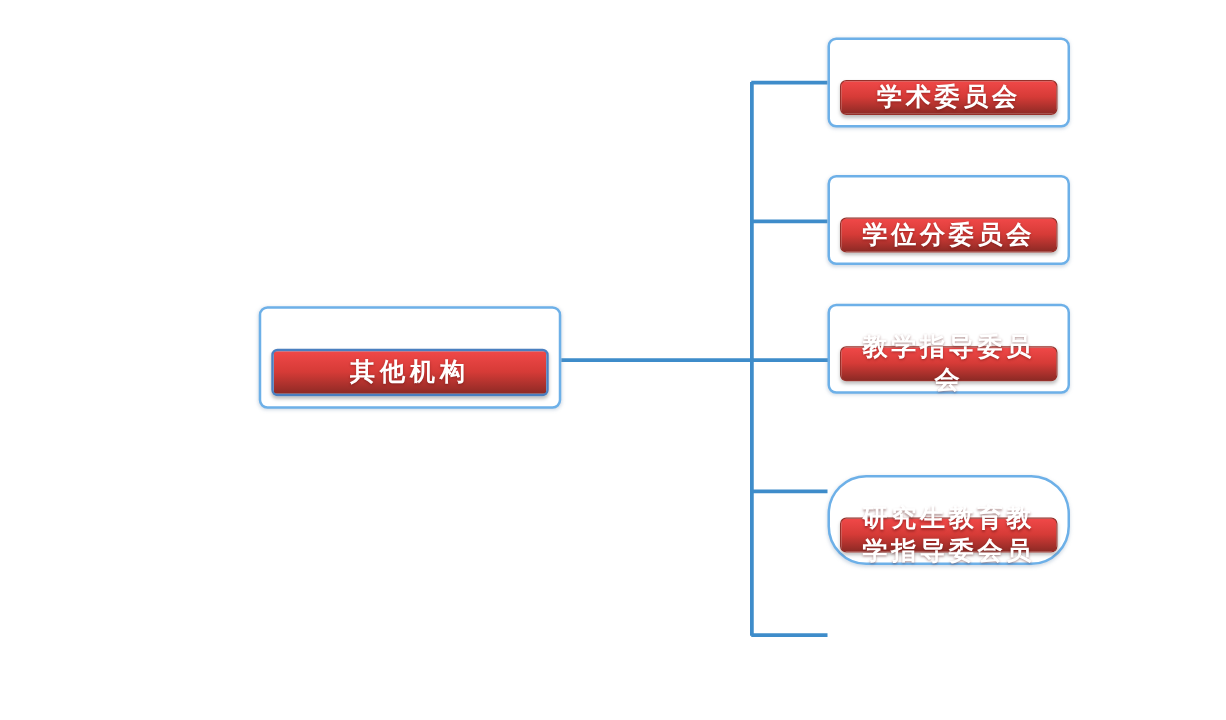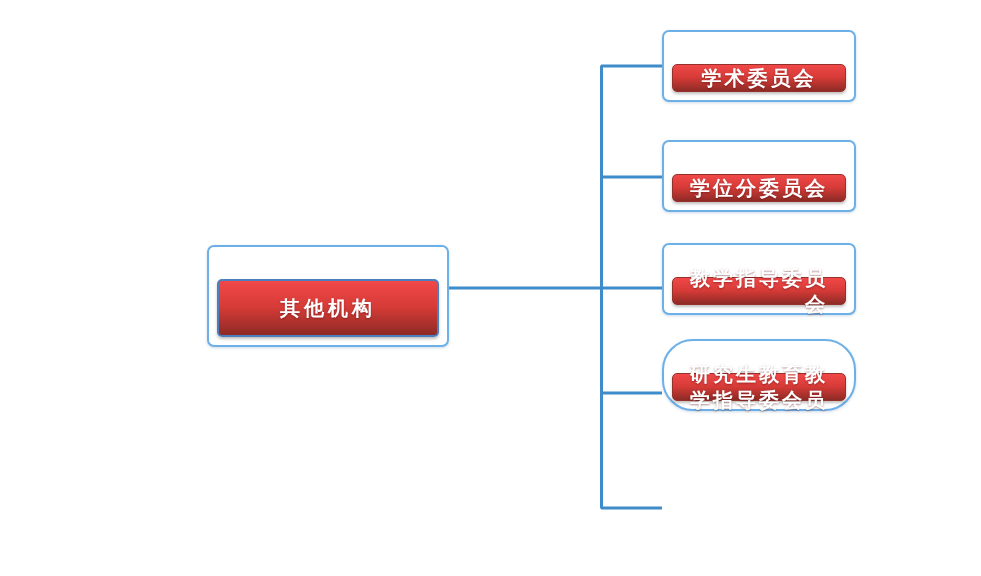--- a/index.html
+++ b/index.html
@@ -32,53 +32,53 @@
     border-radius: 7px;
     padding: 8px;
     display: flex;
     box-shadow: 0 1px 3px rgba(120, 150, 180, 0.35);
   }
   .node-inner {
     flex: 1;
     display: flex;
     align-items: center;
     justify-content: center;
-    text-align: right;
+    text-align: center;
     border-radius: 5px;
     background: linear-gradient(180deg, #f04848 0%, #d63b37 48%, #8e2a25 100%);
     border: 1px solid #96302a;
     box-shadow: 0 2px 3px rgba(0, 0, 0, 0.25);
     color: #ffffff;
     font-weight: bold;
     font-size: 20px;
     letter-spacing: 3px;
     line-height: 26px;
     white-space: pre-line;
     text-shadow: 0 1px 2px rgba(80, 10, 10, 0.45);
     margin-top: 24px;
   }
   .node-root {
     left: 207px;
     top: 245px;
     width: 242px;
-    height: 102px;
+    height: 82px;
   }
   .node-root .node-inner {
     border: 2px solid #4a7fc0;
     letter-spacing: 4px;
   }
   .node-child {
     left: 662px;
     width: 194px;
     height: 72px;
   }
   .node-child-1 { top: 30px; }
   .node-child-2 { top: 140px; }
   .node-child-3 { top: 243px; }
-  .node-child-4 { top: 339px; border-radius: 31px; }
+  .node-child-4 { top: 380px; border-radius: 31px; }
   .node-child-5 { top: 472px; }
 </style>
 </head>
 <body>
 
 <div class="canvas">
 
   <svg class="connectors" viewBox="0 0 981 576" xmlns="http://www.w3.org/2000/svg">
     <g stroke="#3e8cca" stroke-width="3" fill="none">
       <path d="M449 288 H663"></path>

